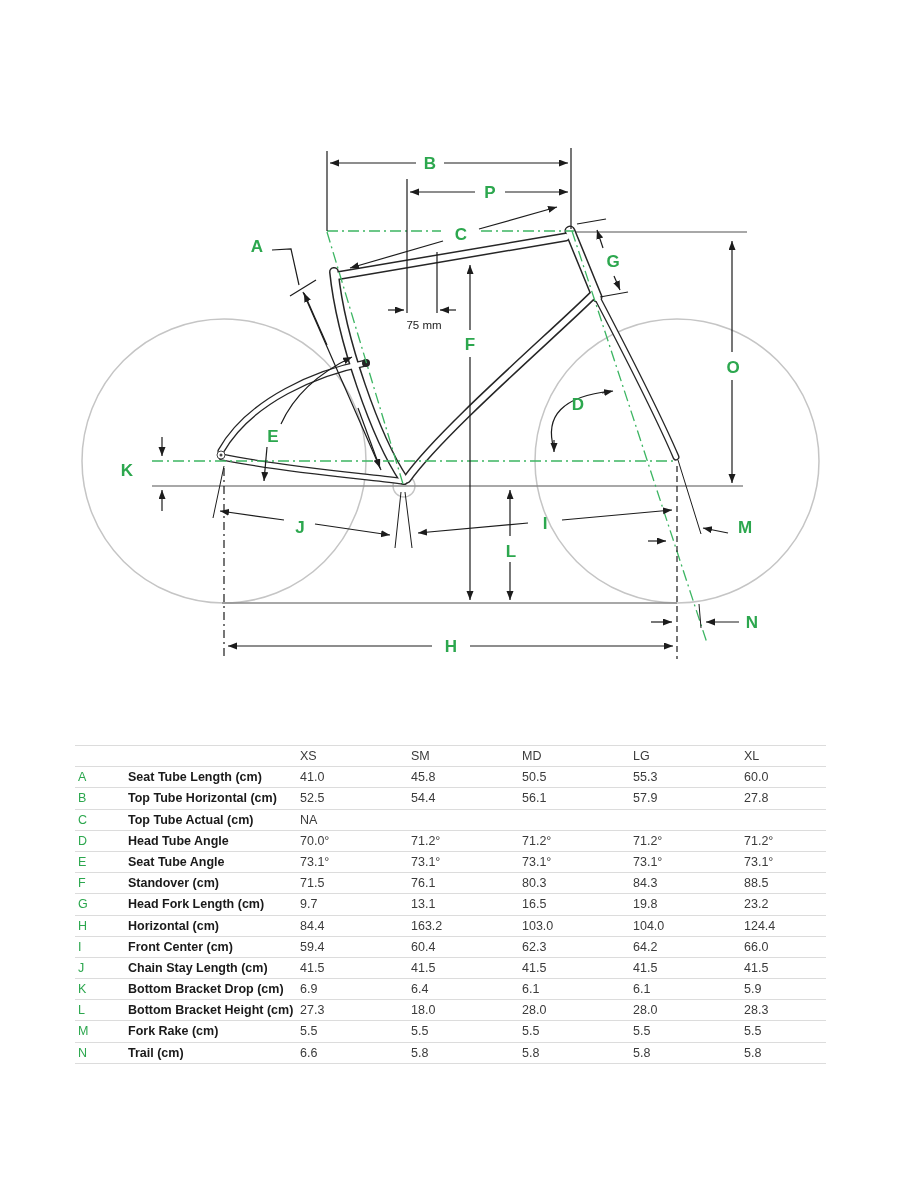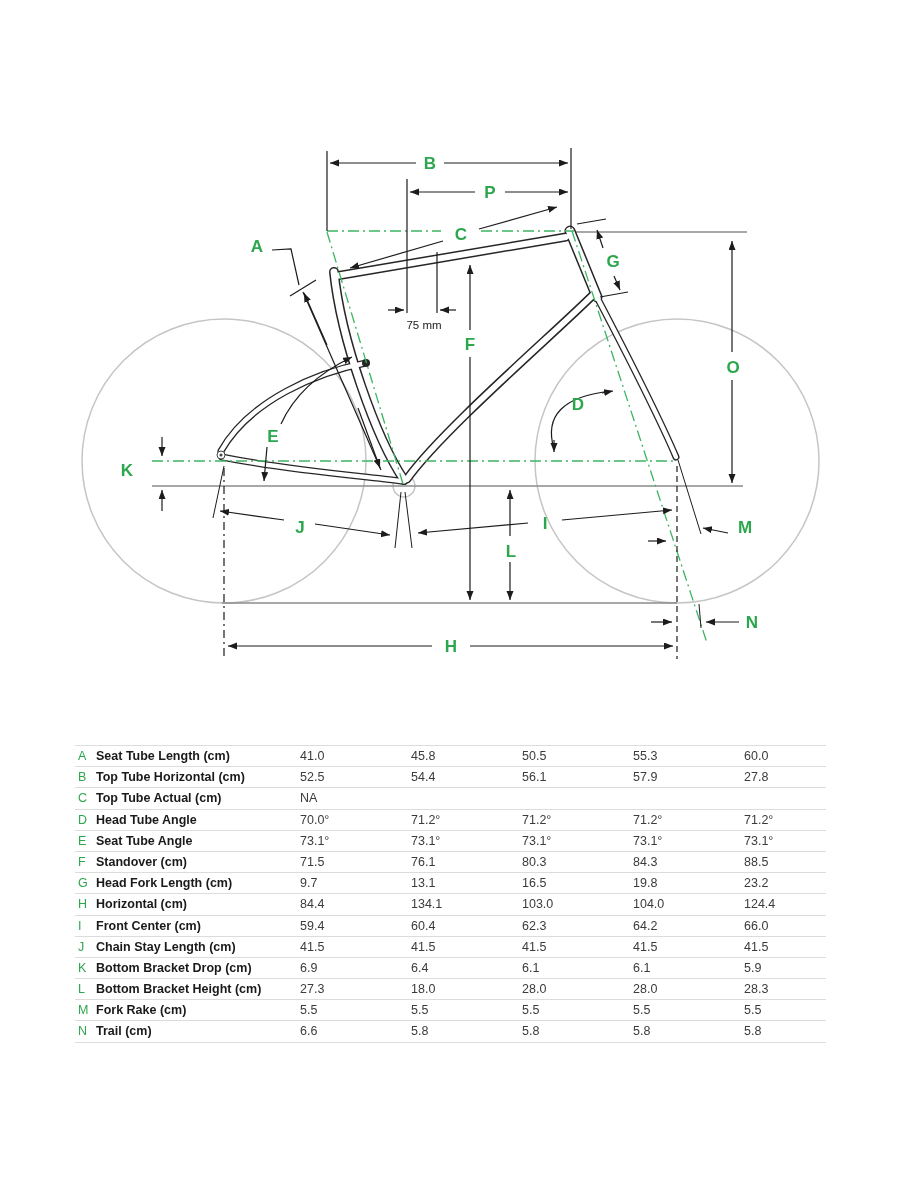--- a/index.html
+++ b/index.html
@@ -9,21 +9,21 @@
   svg text{font-family:"Liberation Sans","DejaVu Sans",sans-serif;}
   .dim-label{font-size:17px;font-weight:bold;fill:#2CA74E;text-anchor:middle;}
   .note-label{font-size:11.5px;fill:#1c1c1c;text-anchor:middle;font-weight:normal;}
 
   
   .geo-table{position:absolute;left:75px;top:745px;width:751px;border-bottom:1px solid #dcdcdc;
              font-size:12.5px;color:#3b3b3b;}
   .t-row{display:grid;grid-template-columns:21px 204px 111px 111px 111px 111px 1fr;
          height:20.2px;line-height:20.2px;border-top:1px solid #dcdcdc;align-items:center;}
   .t-letter{color:#2CA74E;padding-left:3px;font-weight:normal;}
-  .t-label{color:#1a1a1a;font-weight:bold;white-space:nowrap;}
+  .t-label{color:#1a1a1a;font-weight:bold;white-space:nowrap;margin-left:32px;}
   .t-val{color:#3b3b3b;white-space:nowrap;}
   .t-head{color:#3b3b3b;}
   .t-head .t-val{color:#3b3b3b;}
 </style>
 </head>
 <body>
 
 <div class="page">
 
   <div class="diagram-wrap">
@@ -165,20 +165,29 @@
       <text x="745" y="533" class="dim-label">M</text>
       <text x="752" y="628" class="dim-label">N</text>
       <text x="733" y="373" class="dim-label">O</text>
       <text x="490" y="198" class="dim-label">P</text>
       <text x="424" y="329" class="note-label">75 mm</text>
     </g>
   </svg>
   </div>
 
   <div class="geo-table">
+    <div class="t-row t-head">
+      <span class="t-letter"></span>
+      <span class="t-label"></span>
+      <span class="t-val">XS</span>
+      <span class="t-val">SM</span>
+      <span class="t-val">MD</span>
+      <span class="t-val">LG</span>
+      <span class="t-val">XL</span>
+    </div>
     <div class="t-body">
     <div class="t-row">
       <span class="t-letter">A</span>
       <span class="t-label">Seat Tube Length (cm)</span>
       <span class="t-val">41.0</span>
       <span class="t-val">45.8</span>
       <span class="t-val">50.5</span>
       <span class="t-val">55.3</span>
       <span class="t-val">60.0</span>
     </div>
@@ -240,21 +249,21 @@
       <span class="t-val">13.1</span>
       <span class="t-val">16.5</span>
       <span class="t-val">19.8</span>
       <span class="t-val">23.2</span>
     </div>
 
     <div class="t-row">
       <span class="t-letter">H</span>
       <span class="t-label">Horizontal (cm)</span>
       <span class="t-val">84.4</span>
-      <span class="t-val">134.1</span>
+      <span class="t-val">163.2</span>
       <span class="t-val">103.0</span>
       <span class="t-val">104.0</span>
       <span class="t-val">124.4</span>
     </div>
 
     <div class="t-row">
       <span class="t-letter">I</span>
       <span class="t-label">Front Center (cm)</span>
       <span class="t-val">59.4</span>
       <span class="t-val">60.4</span>

